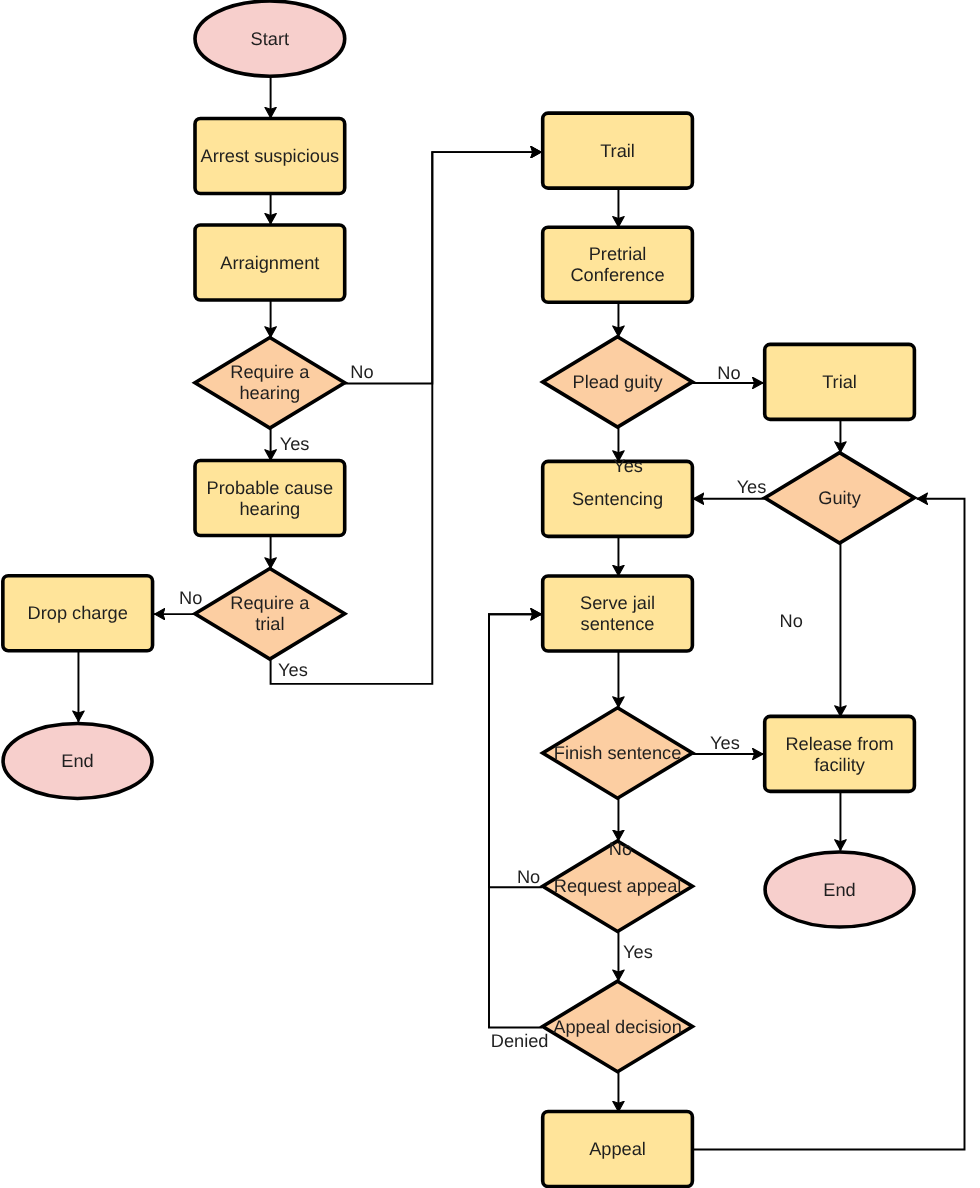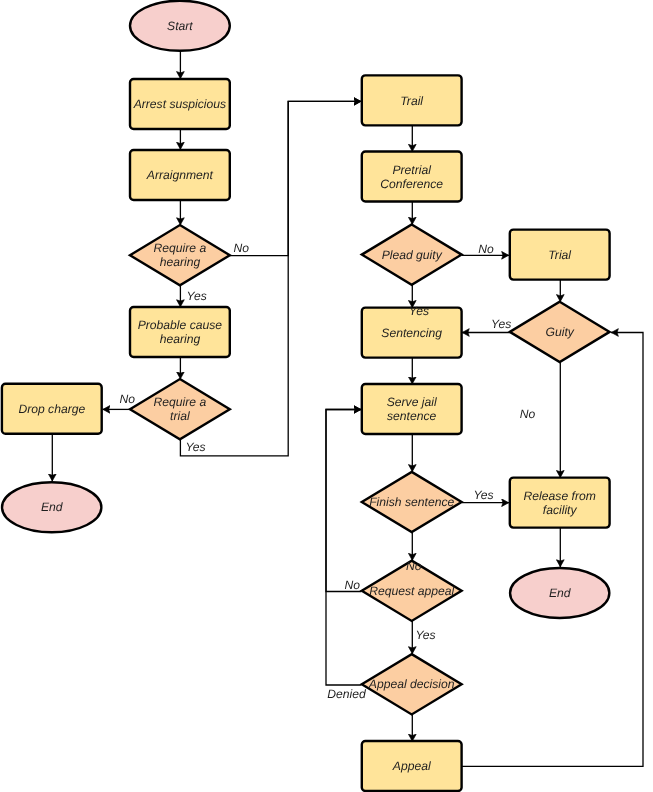--- a/index.html
+++ b/index.html
@@ -1,18 +1,18 @@
 <!DOCTYPE html>
 <html><head>
 <meta charset="utf-8">
 <title>Flowchart</title>
 <style>
   html,body{margin:0;padding:0;background:#ffffff;-webkit-font-smoothing:antialiased;}
   body{width:653px;height:792px;overflow:hidden;font-family:"Liberation Sans",sans-serif;}
-  #canvas{position:relative;width:521px;height:792px;font-style:italic;}
+  #canvas{position:relative;width:521px;height:792px;}
   svg#flow{position:absolute;left:0;top:0;width:653px;height:792px;}
   .lbl{font-family:"Liberation Sans",sans-serif;font-size:12.15px;fill:#1f1f1f;text-anchor:middle;-webkit-font-smoothing:antialiased;text-rendering:geometricPrecision;}
   .elbl{font-family:"Liberation Sans",sans-serif;font-size:12.15px;fill:#1f1f1f;-webkit-font-smoothing:antialiased;text-rendering:geometricPrecision;}
   .conn{stroke:#000000;stroke-width:1.3;fill:none;}
 </style>
 </head>
 <body>
 
 <div id="canvas">
   <svg id="flow" viewBox="0 0 653 792">

